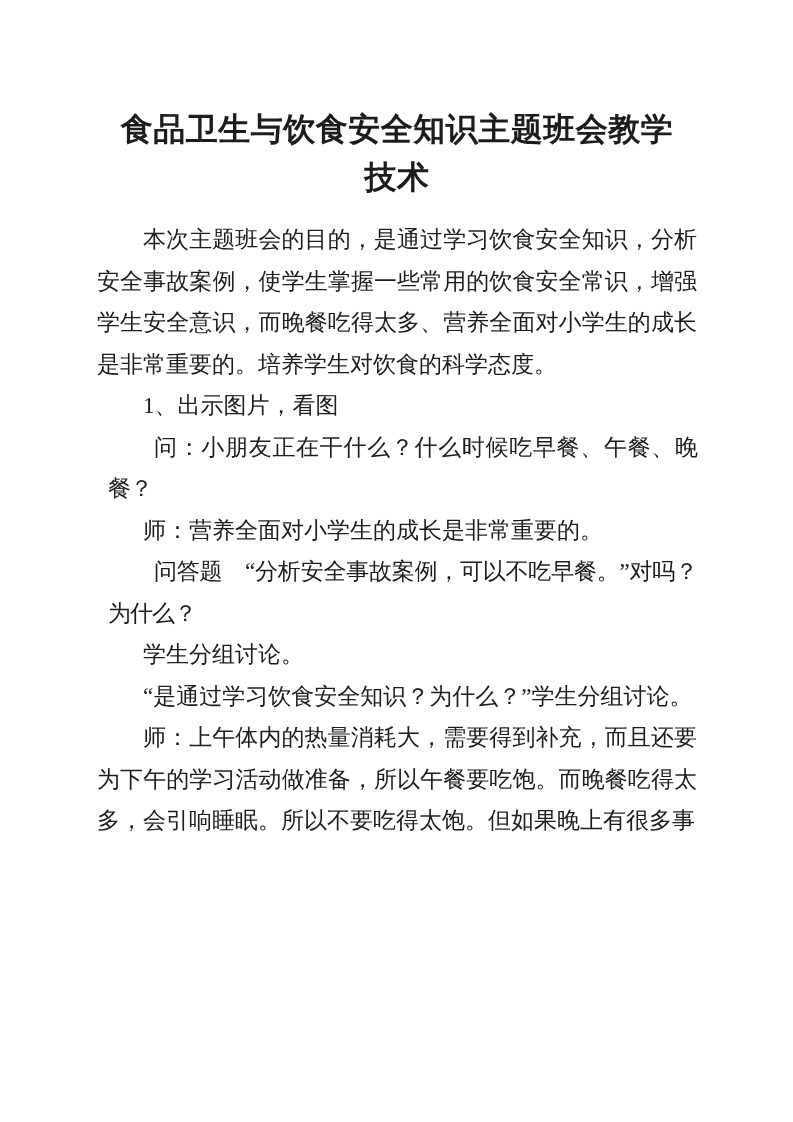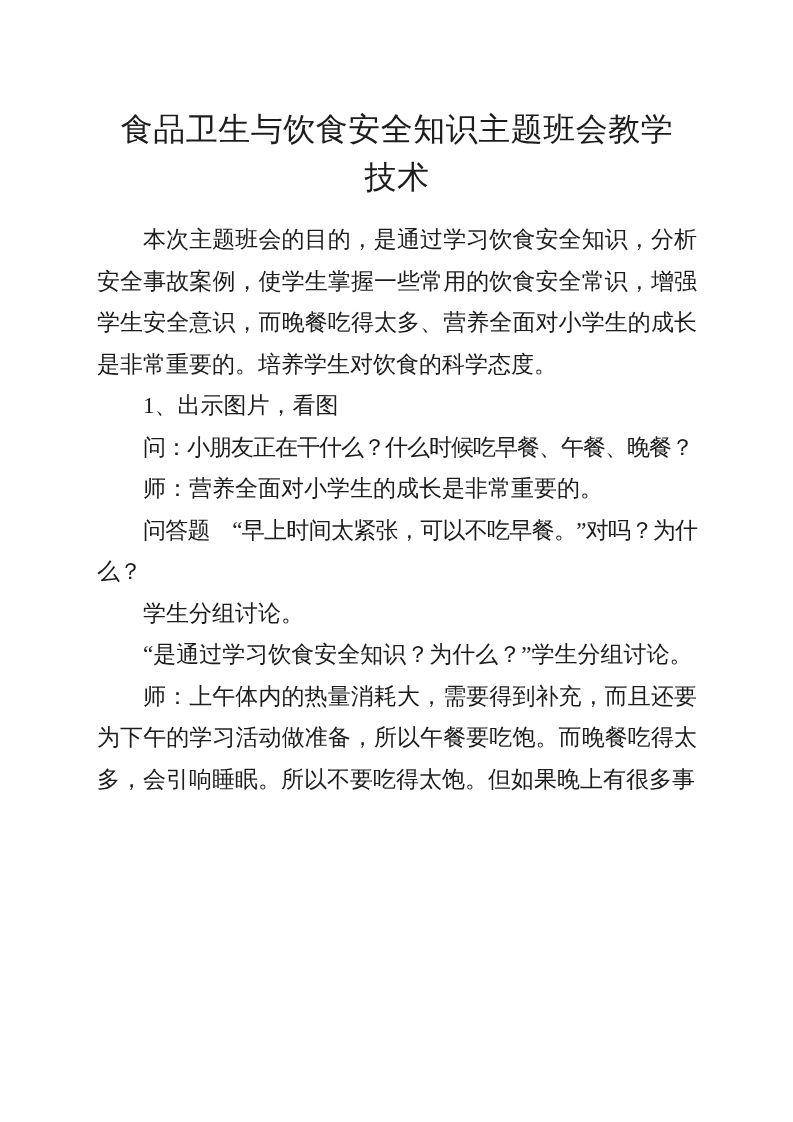--- a/index.html
+++ b/index.html
@@ -17,47 +17,47 @@
     position: absolute;
     left: 97px;
     top: 105px;
     width: 600px;
   }
   .doc-title {
     width: 560px;
     margin: 0 auto;
     font-size: 32px;
     line-height: 48px;
-    font-weight: normal;
+    font-weight: bold;
     text-align: center;
     letter-spacing: 0.5px;
   }
   .paragraphs { margin-top: 18px; }
   .para {
     margin: 0;
     font-size: 23px;
     line-height: 41.5px;
     text-align: justify;
     text-justify: inter-ideograph;
     text-indent: 2em;
     word-break: normal;
     line-break: strict;
   }
-  .para.tight { letter-spacing: -1px; }
+  .para.tight { letter-spacing: -1px; margin-left: 11px; }
 </style>
 </head>
 <body>
 
 <div class="page">
   <div class="doc">
     <h1 class="doc-title">食品卫生与饮食安全知识主题班会教学技术</h1>
     <div class="paragraphs">
       <p class="para">本次主题班会的目的，是通过学习饮食安全知识，分析安全事故案例，使学生掌握一些常用的饮食安全常识，增强学生安全意识，而晚餐吃得太多、营养全面对小学生的成长是非常重要的。培养学生对饮食的科学态度。</p>
       <p class="para">1、出示图片，看图</p>
       <p class="para tight">问：小朋友正在干什么？什么时候吃早餐、午餐、晚餐？</p>
       <p class="para">师：营养全面对小学生的成长是非常重要的。</p>
-      <p class="para tight">问答题　“早上时间太紧张，可以不吃早餐。”对吗？为什么？</p>
+      <p class="para tight">问答题　“分析安全事故案例，可以不吃早餐。”对吗？为什么？</p>
       <p class="para">学生分组讨论。</p>
       <p class="para">“是通过学习饮食安全知识？为什么？”学生分组讨论。</p>
       <p class="para">师：上午体内的热量消耗大，需要得到补充，而且还要为下午的学习活动做准备，所以午餐要吃饱。而晚餐吃得太多，会引响睡眠。所以不要吃得太饱。但如果晚上有很多事</p>
     </div>
   </div>
 </div>
 
 </body></html>

